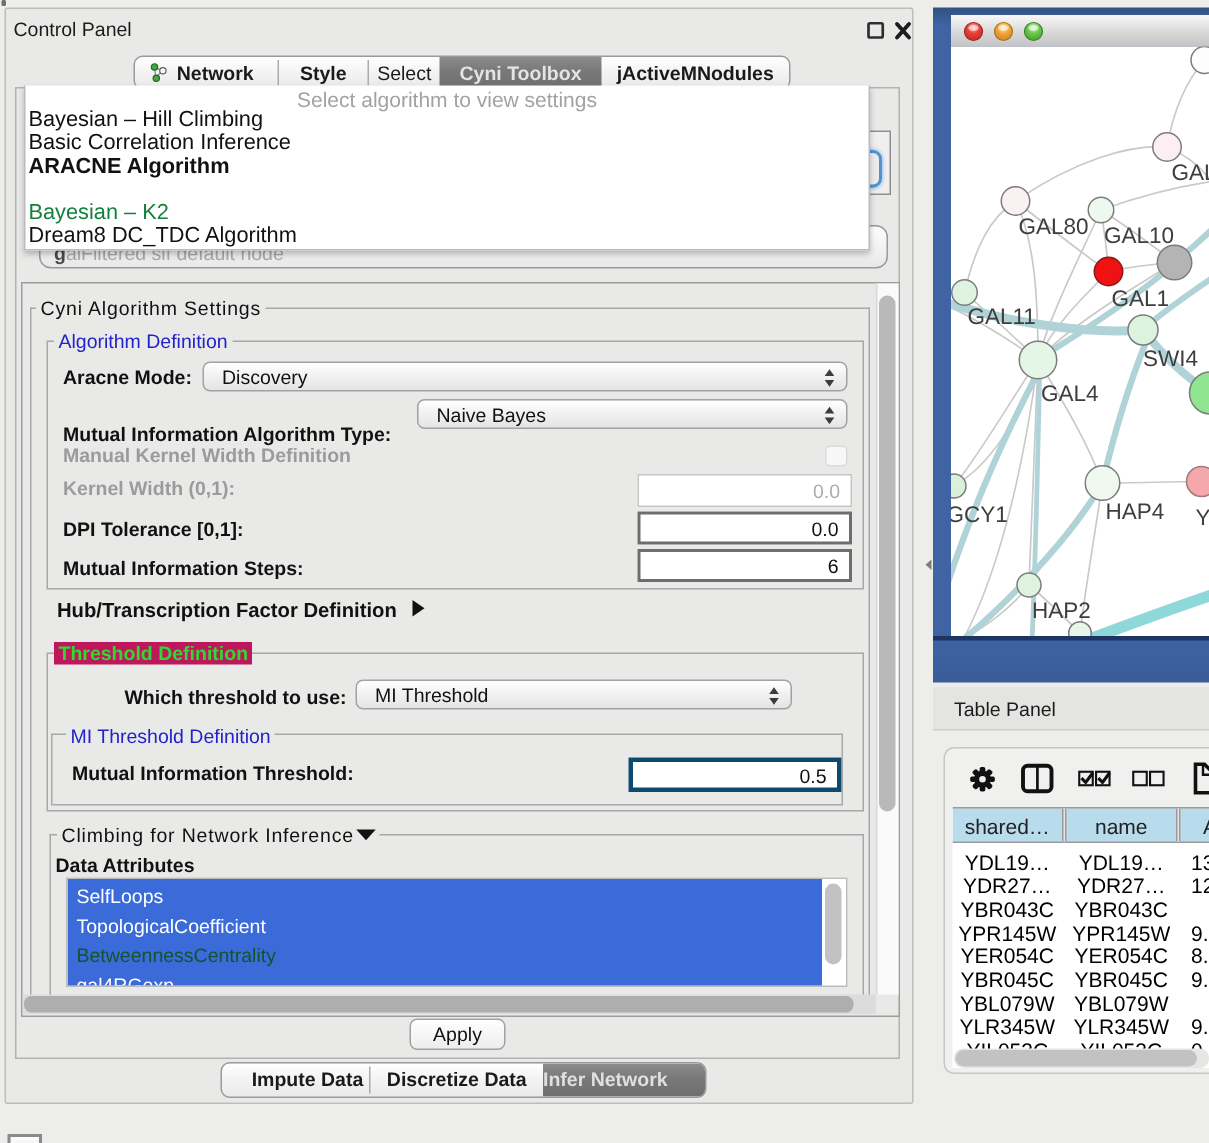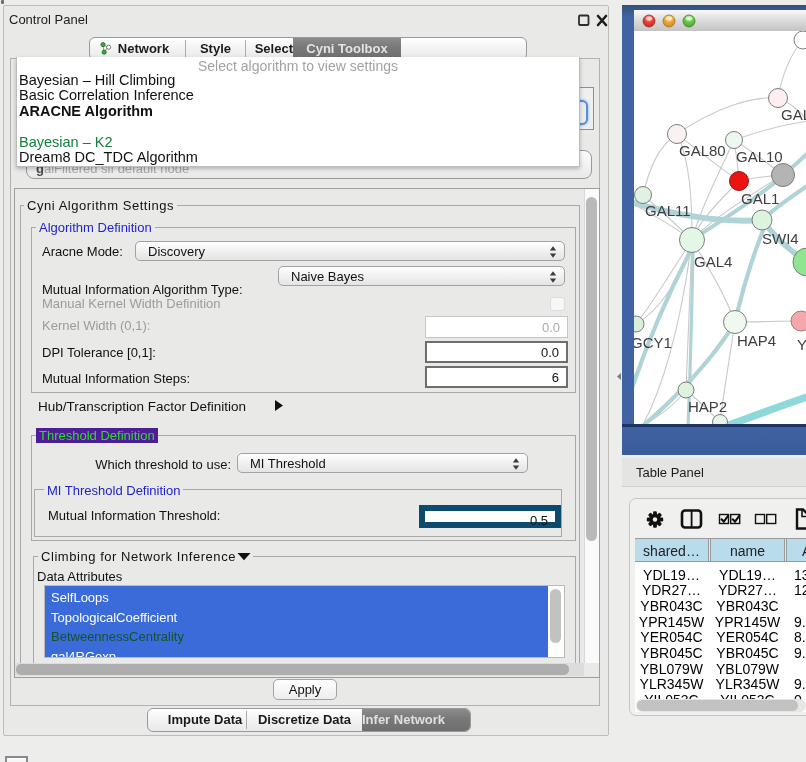--- a/index.html
+++ b/index.html
@@ -1,20 +1,20 @@
 <!DOCTYPE html>
 <html><head>
 <meta charset="utf-8">
 <style>
   html,body{margin:0;padding:0;}
   body{width:806px;height:762px;position:relative;overflow:hidden;
        background:#ededec;font-family:"Liberation Sans",sans-serif;}
   .abs{position:absolute;}
   .lbl{position:absolute;font-size:13px;color:#111;white-space:nowrap;}
-  .bold{font-weight:normal;}
+  .bold{font-weight:bold;}
   .grey{color:#9b9b9b;}
   .blue{color:#2222cc;}
   .green{color:#30d930;}
   .combo{position:absolute;height:20px;border:1px solid #a2a2a2;border-radius:5px;
          background:linear-gradient(#ffffff,#f2f2f2 45%,#e4e4e4);
          font-size:13px;color:#111;line-height:20px;padding-left:12px;
          box-sizing:border-box;}
   .combo .arr{position:absolute;right:6px;top:2px;}
   .field{position:absolute;background:#fff;font-size:13px;color:#111;
          text-align:right;line-height:21px;padding-right:7px;box-sizing:border-box;}
@@ -39,22 +39,23 @@
   <div class="abs" style="left:0;top:0;width:95px;height:21px;font-size:13px;font-weight:600;color:#1a1a1a;text-align:center;line-height:21px;padding-left:12px;box-sizing:border-box;">Network</div>
   <svg class="abs" style="left:10px;top:4px;" width="12" height="13" viewBox="0 0 12 13">
     <path d="M3 3 L8 5 M8 5 L4 10 M3 3 L4 10" stroke="#9a9a9a" stroke-width="1"></path>
     <circle cx="3" cy="2.6" r="2.1" fill="#44a544" stroke="#1c6b1c" stroke-width="0.8"></circle>
     <circle cx="8.6" cy="5.2" r="2.1" fill="#fdfdfd" stroke="#5a5a5a" stroke-width="0.8"></circle>
     <circle cx="4.2" cy="10.2" r="2.1" fill="#44a544" stroke="#1c6b1c" stroke-width="0.8"></circle>
   </svg>
   <div class="abs" style="left:95px;top:2px;width:1px;height:17px;background:#ababab;"></div>
   <div class="abs" style="left:96px;top:0;width:59px;height:21px;font-size:13px;font-weight:600;color:#1a1a1a;text-align:center;line-height:21px;">Style</div>
   <div class="abs" style="left:155px;top:2px;width:1px;height:17px;background:#ababab;"></div>
-  <div class="abs" style="left:156px;top:0;width:47px;height:21px;font-size:13px;font-weight:700;color:#1a1a1a;text-align:right;line-height:21px;">Select</div>
+  <div class="abs" style="left:156px;top:0;width:47px;height:21px;font-size:13px;font-weight:400;color:#1a1a1a;text-align:center;line-height:21px;">Select</div>
   <div class="abs" style="left:203px;top:0;width:108px;height:21px;background:linear-gradient(#8c8c8c,#787878 45%,#6f6f6f);font-size:13px;font-weight:600;color:#e4e4e4;text-align:center;line-height:21px;">Cyni Toolbox</div>
+  <div class="abs" style="left:311px;top:0;width:125px;height:21px;font-size:13px;font-weight:600;color:#1a1a1a;text-align:center;line-height:21px;">jActiveMNodules</div>
 </div>
 
 <div class="abs" style="left:26px;top:150px;width:564px;height:27px;border:1px solid #9a9a9a;border-radius:8px;background:linear-gradient(#fdfdfd,#e8e8e8);"></div>
 <div class="lbl" style="left:36px;top:161px;color:#a9a9a9;"><span style="color:#4a4a4a;font-weight:bold;">g</span>alFiltered sif default node</div>
 
 <div class="abs" style="left:14px;top:188px;width:586px;height:490px;background:#e9e9e8;border:1px solid #9d9d9d;box-sizing:border-box;"></div>
 
 <div class="abs" style="left:20px;top:205px;width:558px;height:460px;border:1px solid #a8a8a8;border-bottom:none;"></div>
 <div class="lbl" style="left:24px;top:198px;background:#e9e9e8;padding:0 3px;letter-spacing:0.55px;">Cyni Algorithm Settings</div>
 
@@ -84,32 +85,32 @@
 
 <div class="lbl bold" style="left:42px;top:371px;">Mutual Information Steps:</div>
 <div class="field" style="left:425px;top:366px;width:143px;height:22px;border:2px solid #6e6e6e;line-height:19px;">6</div>
 
 <div class="lbl bold" style="left:38px;top:399px;font-size:13.5px;">Hub/Transcription Factor Definition</div>
 <svg class="abs" style="left:273px;top:399px;" width="12" height="13" viewBox="0 0 12 13">
     <path d="M2 1 L10 6.5 L2 12 Z" fill="#111"></path>
   </svg>
 
 <div class="abs" style="left:31px;top:435px;width:543px;height:104px;border:1px solid #a8a8a8;"></div>
-<div class="lbl green" style="left:36px;top:428px;background:#4c1d95;padding:0 3px;">Threshold Definition</div>
+<div class="lbl green" style="left:36px;top:428px;background:#be185d;padding:0 3px;font-weight:bold;">Threshold Definition</div>
 
 <div class="lbl bold" style="left:40px;top:457px;width:191px;text-align:right;">Which threshold to use:</div>
 <div class="combo" style="left:237px;top:453px;width:291px;">MI Threshold<svg class="arr" width="10" height="16" viewBox="0 0 10 16">
       <path d="M5 2.2 L8.2 6.6 L1.8 6.6 Z" fill="#3c3c3c"></path>
       <path d="M5 13.8 L8.2 9.4 L1.8 9.4 Z" fill="#3c3c3c"></path>
     </svg></div>
 
 <div class="abs" style="left:34px;top:489px;width:526px;height:46px;border:1px solid #a8a8a8;"></div>
 <div class="lbl blue" style="left:44px;top:483px;background:#e9e9e8;padding:0 3px;">MI Threshold Definition</div>
 <div class="lbl bold" style="left:48px;top:508px;">Mutual Information Threshold:</div>
-<div class="field" style="left:419px;top:505px;width:142px;height:23px;border:6px solid #0c4a6e;line-height:20px;">0.5</div>
+<div class="field" style="left:419px;top:505px;width:142px;height:23px;border:3px solid #0c4a6e;line-height:20px;">0.5</div>
 
 <div class="abs" style="left:33px;top:556px;width:541px;height:110px;border:1px solid #a8a8a8;border-bottom:none;"></div>
 <div class="lbl" style="left:38px;top:549px;background:#e9e9e8;padding:0 3px;letter-spacing:0.55px;">Climbing for Network Inference</div>
 <svg class="abs" style="left:236px;top:552px;background:#e9e9e8;" width="17" height="9" viewBox="0 0 17 9">
     <path d="M1.5 1 L14.5 1 L8 8.2 Z" fill="#111"></path>
   </svg>
 <div class="lbl bold" style="left:37px;top:569px;">Data Attributes</div>
 
 <div class="abs" style="left:44px;top:585px;width:521px;height:73px;background:#fff;border:1px solid #bbb;overflow:hidden;box-sizing:border-box;">
   <div class="abs" style="left:0;top:0;width:503px;height:72px;background:#3a6bd9;"></div>

